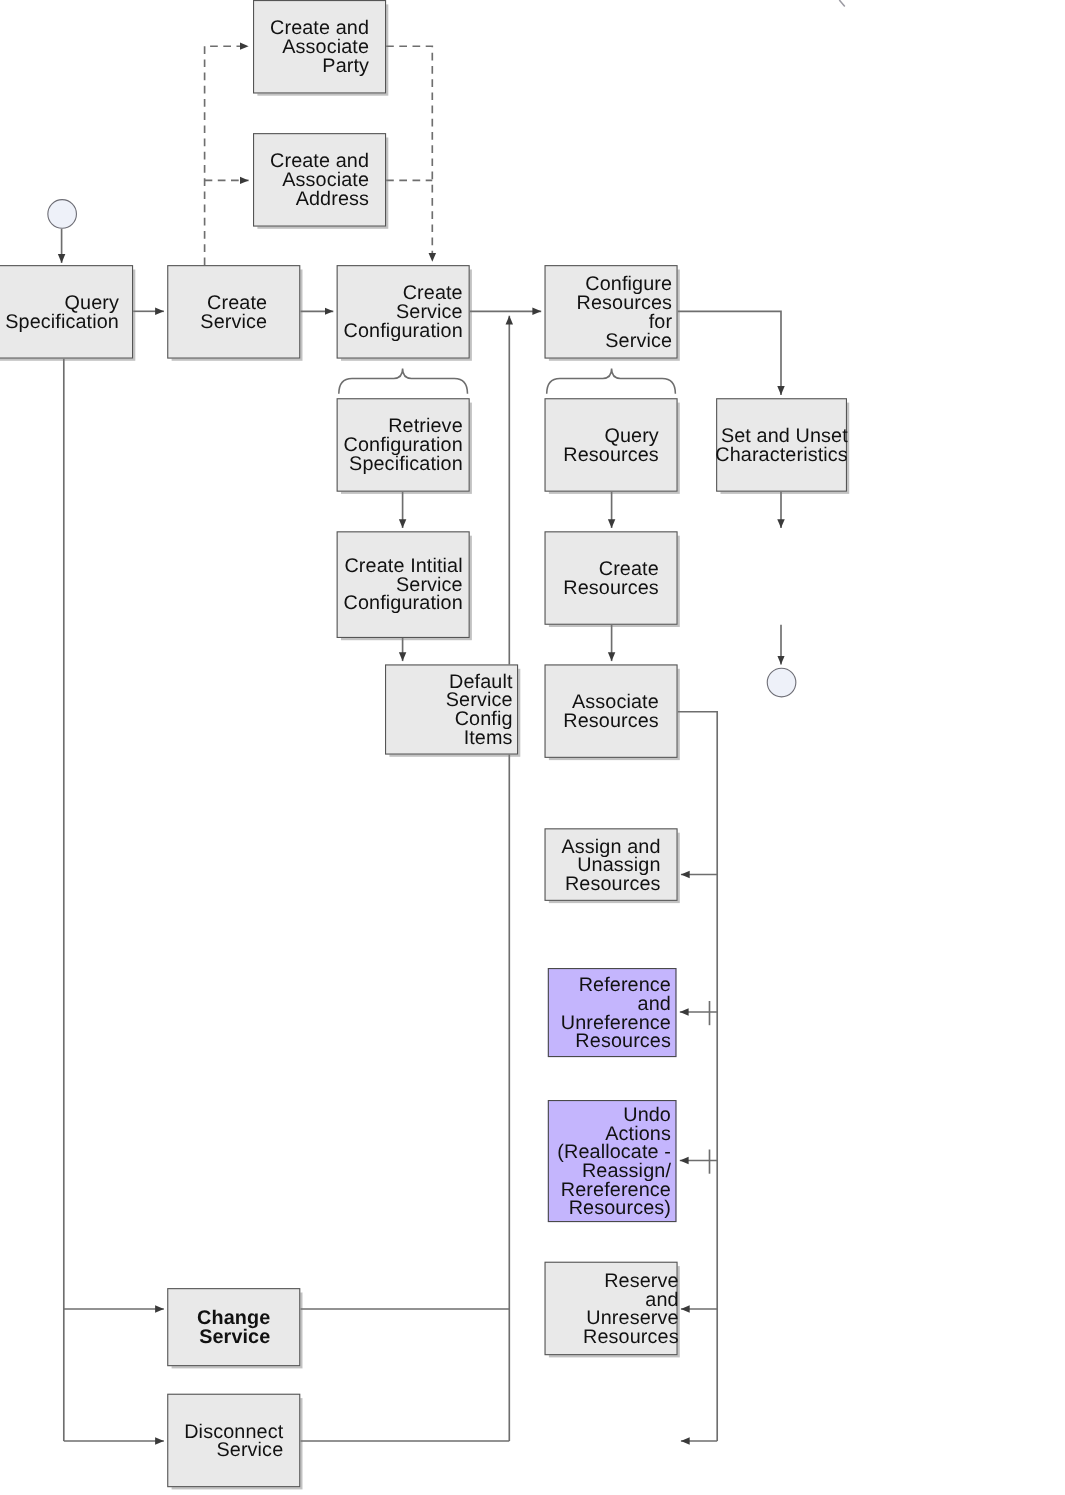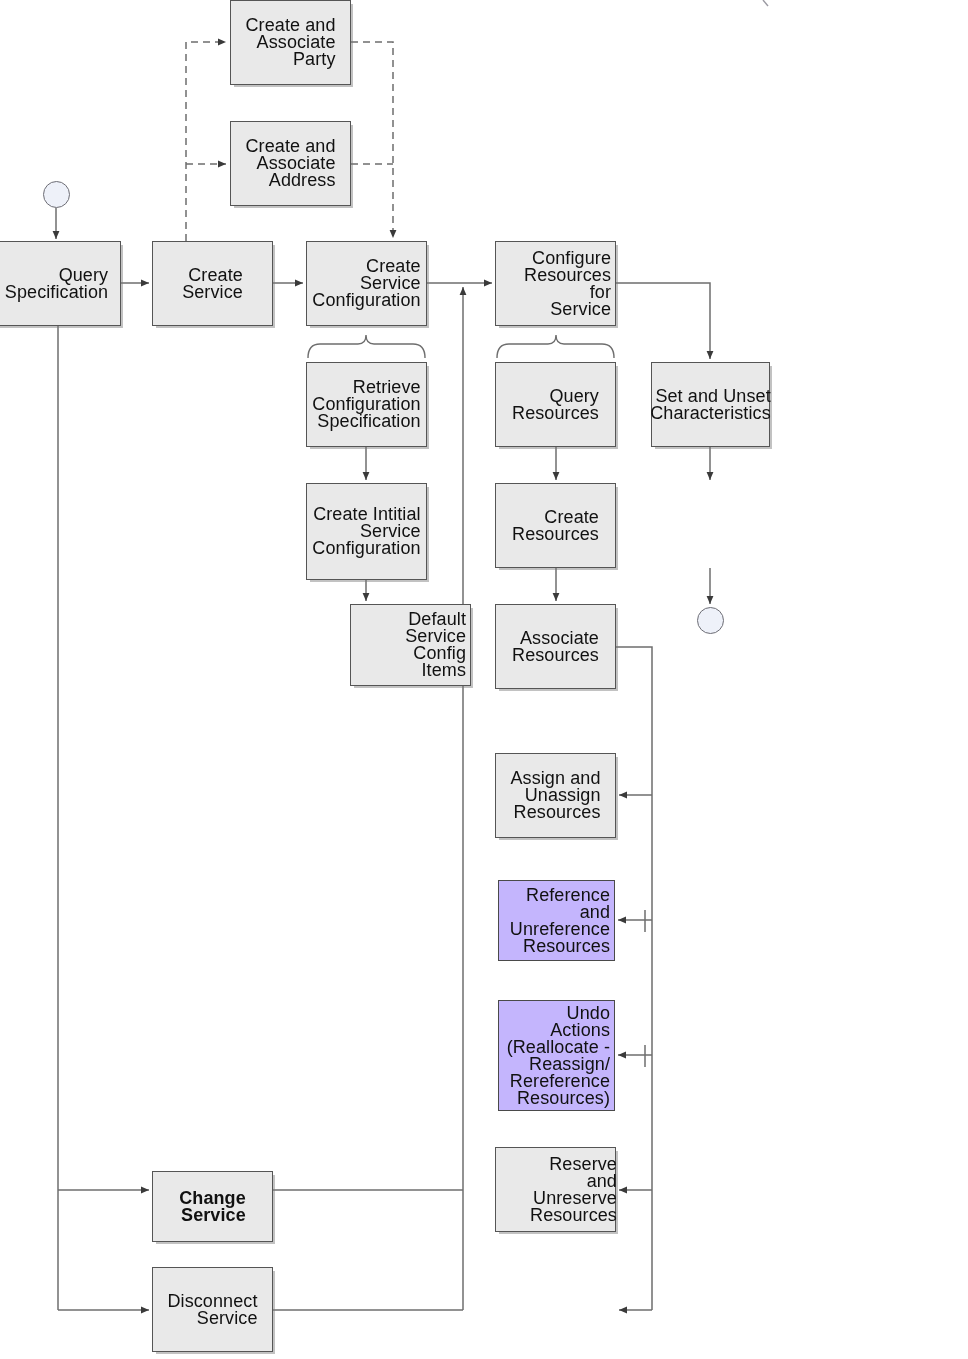--- a/index.html
+++ b/index.html
@@ -202,21 +202,21 @@
     <span>Default
 Service Config
 Items</span>
   </div>
 
   <div class="node" style="left:495px; top:604px; width:121px; height:85px;">
     <span>Associate
 Resources</span>
   </div>
 
-  <div class="node" style="left:495px; top:753px; width:121px; height:85px;">
+  <div class="node" style="left:495px; top:753px; width:121px; height:66px;">
     <span>Assign and
 Unassign
 Resources</span>
   </div>
 
   <div class="node flat" style="left:498px; top:880px; width:117px; height:81px;">
     <span>Reference and
 Unreference
 Resources</span>
   </div>

